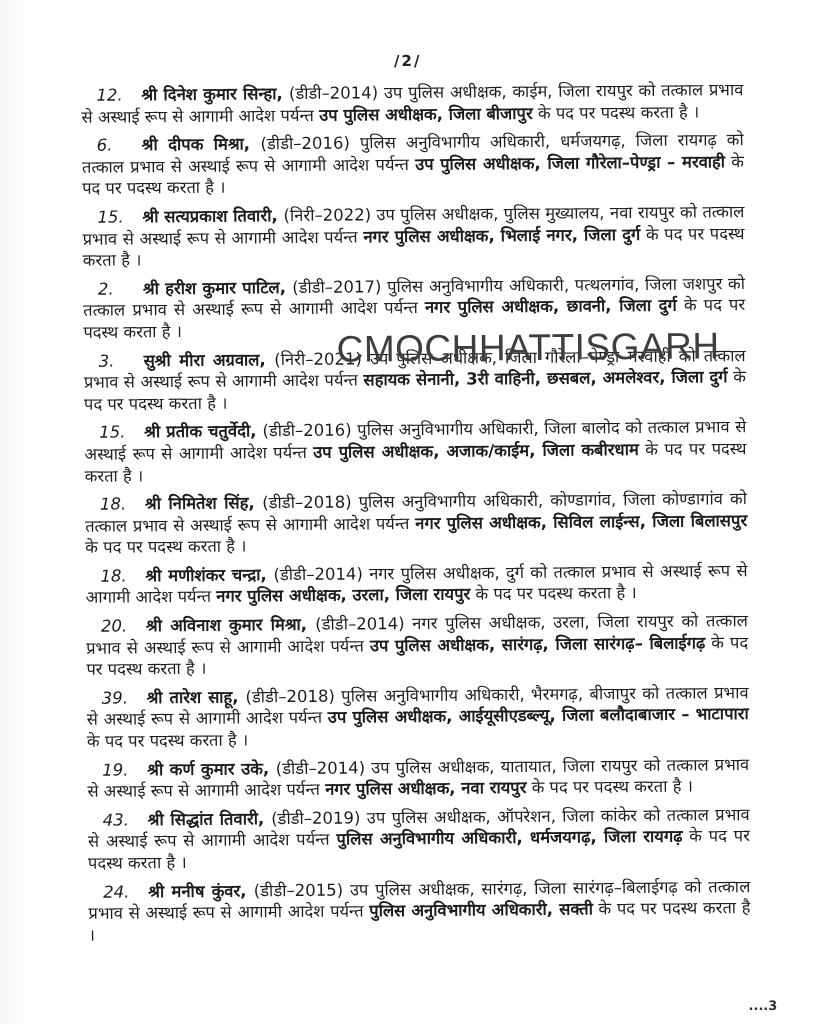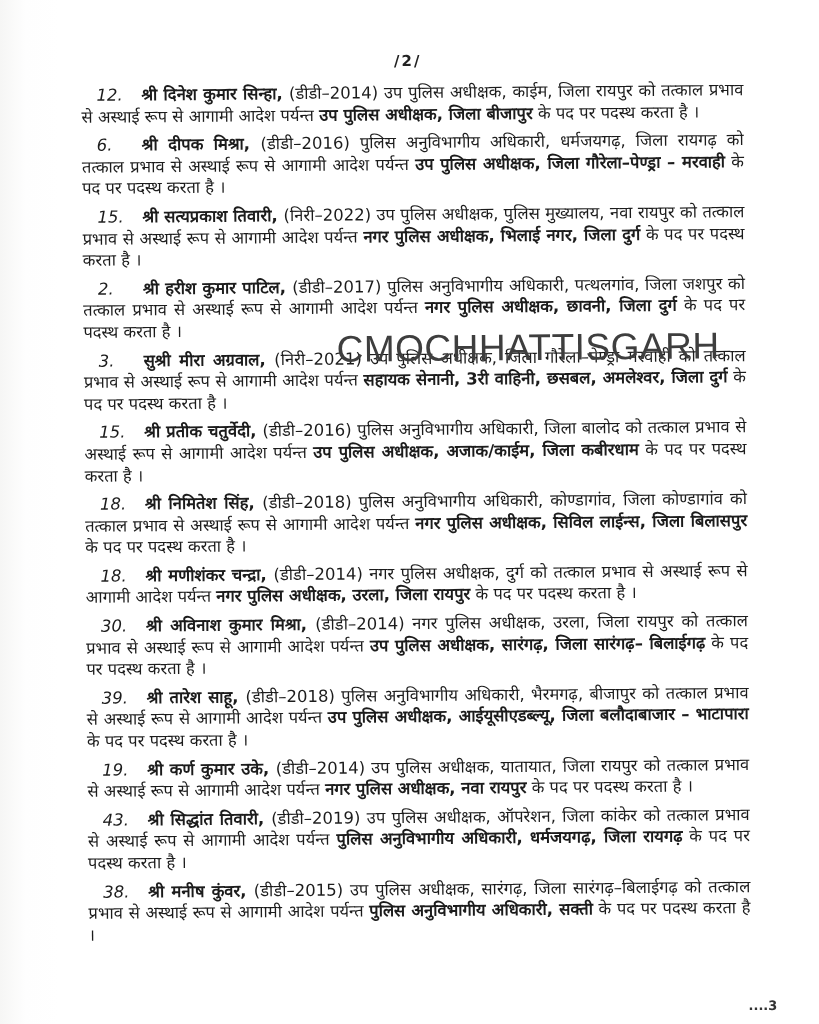--- a/index.html
+++ b/index.html
@@ -110,37 +110,37 @@
 
   <p class="order">
     <span class="num">18.</span><span class="txt"><b>श्री निमितेश सिंह, </b><span>(डीडी–2018) पुलिस अनुविभागीय अधिकारी, कोण्डागांव, जिला कोण्डागांव को तत्काल प्रभाव से अस्थाई रूप से आगामी आदेश पर्यन्त </span><b>नगर पुलिस अधीक्षक, सिविल लाईन्स, जिला बिलासपुर</b><span> के पद पर पदस्थ करता है ।</span></span>
   </p>
 
   <p class="order">
     <span class="num">18.</span><span class="txt"><b>श्री मणीशंकर चन्द्रा, </b><span>(डीडी–2014) नगर पुलिस अधीक्षक, दुर्ग को तत्काल प्रभाव से अस्थाई रूप से आगामी आदेश पर्यन्त </span><b>नगर पुलिस अधीक्षक, उरला, जिला रायपुर</b><span> के पद पर पदस्थ करता है ।</span></span>
   </p>
 
   <p class="order">
-    <span class="num">30.</span><span class="txt"><b>श्री अविनाश कुमार मिश्रा, </b><span>(डीडी–2014) नगर पुलिस अधीक्षक, उरला, जिला रायपुर को तत्काल प्रभाव से अस्थाई रूप से आगामी आदेश पर्यन्त </span><b>उप पुलिस अधीक्षक, सारंगढ़, जिला सारंगढ़– बिलाईगढ़</b><span> के पद पर पदस्थ करता है ।</span></span>
+    <span class="num">20.</span><span class="txt"><b>श्री अविनाश कुमार मिश्रा, </b><span>(डीडी–2014) नगर पुलिस अधीक्षक, उरला, जिला रायपुर को तत्काल प्रभाव से अस्थाई रूप से आगामी आदेश पर्यन्त </span><b>उप पुलिस अधीक्षक, सारंगढ़, जिला सारंगढ़– बिलाईगढ़</b><span> के पद पर पदस्थ करता है ।</span></span>
   </p>
 
   <p class="order">
     <span class="num">39.</span><span class="txt"><b>श्री तारेश साहू, </b><span>(डीडी–2018) पुलिस अनुविभागीय अधिकारी, भैरमगढ़, बीजापुर को तत्काल प्रभाव से अस्थाई रूप से आगामी आदेश पर्यन्त </span><b>उप पुलिस अधीक्षक, आईयूसीएडब्ल्यू, जिला बलौदाबाजार – भाटापारा</b><span> के पद पर पदस्थ करता है ।</span></span>
   </p>
 
   <p class="order">
     <span class="num">19.</span><span class="txt"><b>श्री कर्ण कुमार उके, </b><span>(डीडी–2014) उप पुलिस अधीक्षक, यातायात, जिला रायपुर को तत्काल प्रभाव से अस्थाई रूप से आगामी आदेश पर्यन्त </span><b>नगर पुलिस अधीक्षक, नवा रायपुर</b><span> के पद पर पदस्थ करता है ।</span></span>
   </p>
 
   <p class="order">
     <span class="num">43.</span><span class="txt"><b>श्री सिद्धांत तिवारी, </b><span>(डीडी–2019) उप पुलिस अधीक्षक, ऑपरेशन, जिला कांकेर को तत्काल प्रभाव से अस्थाई रूप से आगामी आदेश पर्यन्त </span><b>पुलिस अनुविभागीय अधिकारी, धर्मजयगढ़, जिला रायगढ़</b><span> के पद पर पदस्थ करता है ।</span></span>
   </p>
 
   <p class="order">
-    <span class="num">38.</span><span class="txt"><b>श्री मनीष कुंवर, </b><span>(डीडी–2015) उप पुलिस अधीक्षक, सारंगढ़, जिला सारंगढ़–बिलाईगढ़ को तत्काल प्रभाव से अस्थाई रूप से आगामी आदेश पर्यन्त </span><b>पुलिस अनुविभागीय अधिकारी, सक्ती</b><span> के पद पर पदस्थ करता है ।</span></span>
+    <span class="num">24.</span><span class="txt"><b>श्री मनीष कुंवर, </b><span>(डीडी–2015) उप पुलिस अधीक्षक, सारंगढ़, जिला सारंगढ़–बिलाईगढ़ को तत्काल प्रभाव से अस्थाई रूप से आगामी आदेश पर्यन्त </span><b>पुलिस अनुविभागीय अधिकारी, सक्ती</b><span> के पद पर पदस्थ करता है ।</span></span>
   </p>
 </div>
 
     <div class="watermark">CMOCHHATTISGARH</div>
 
     <div class="footer-page-num">....3</div>
   </div>
 </div>
 
 </body></html>

